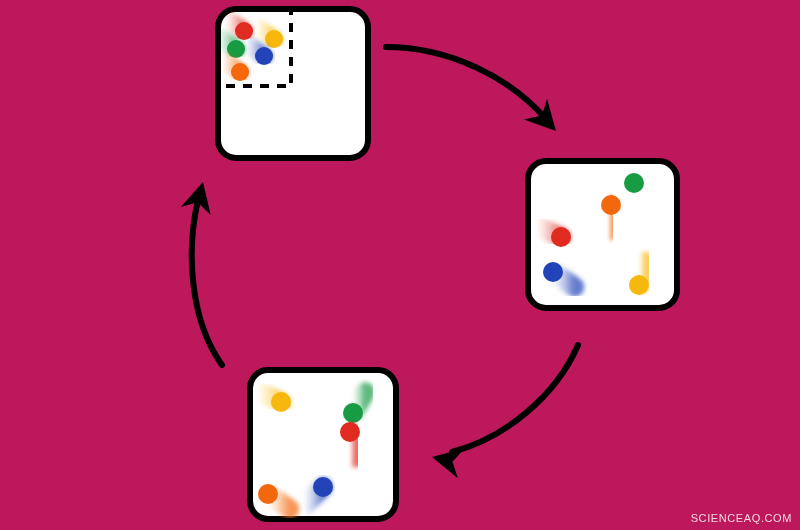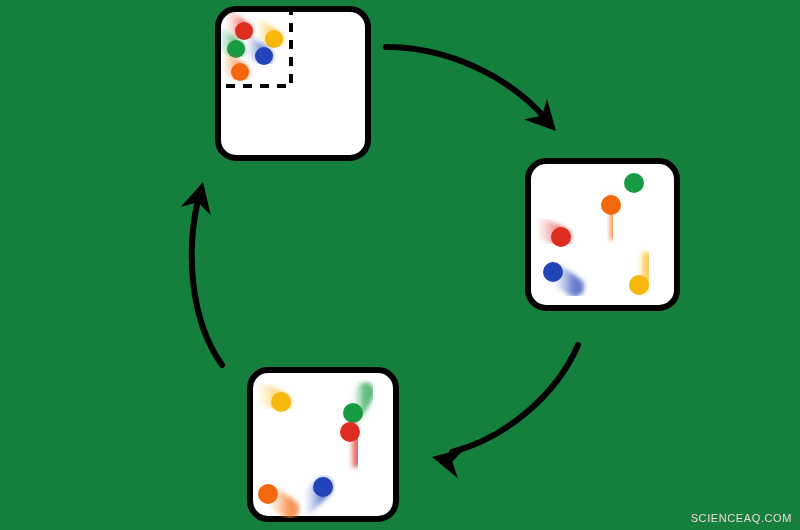--- a/index.html
+++ b/index.html
@@ -8,21 +8,21 @@
     padding: 0;
     background: #ffffff;
   }
   body {
     font-family: "Liberation Sans", sans-serif;
   }
   #stage {
     position: relative;
     width: 800px;
     height: 530px;
-    background: #15803d;
+    background: #be185d;
     overflow: hidden;
   }
   #scene {
     position: absolute;
     left: 0;
     top: 0;
     width: 800px;
     height: 530px;
   }
   .watermark {

